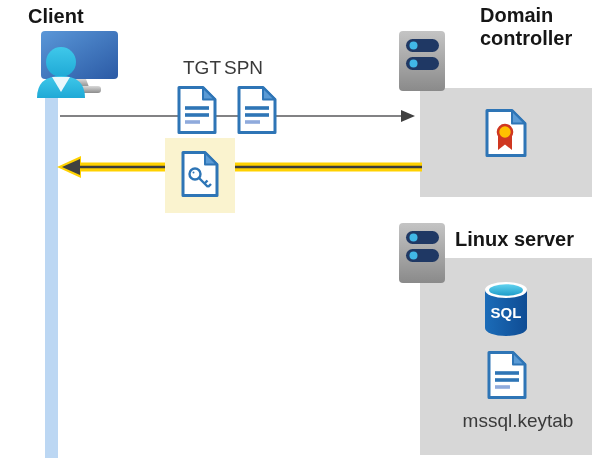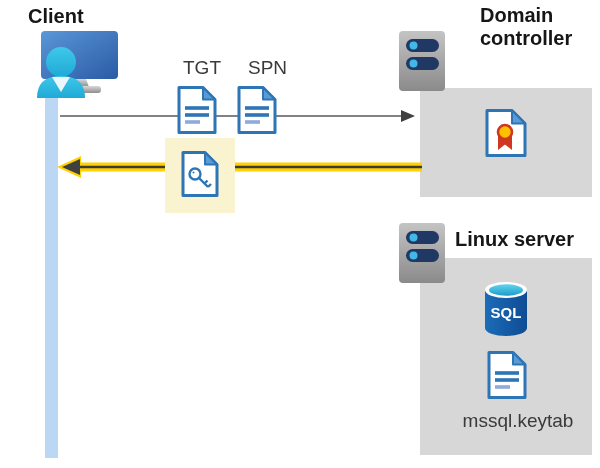--- a/index.html
+++ b/index.html
@@ -63,21 +63,21 @@
     <polygon points="36,51 50,51 53,59 33,59" fill="url(#stand)"></polygon>
     <rect x="25" y="58" width="40" height="7" rx="3" fill="url(#stand)"></rect>
     <g>
       <circle cx="25" cy="34" r="15" fill="url(#person)"></circle>
       <path d="M1,70 Q1,48 25,48 Q49,48 49,70 Z" fill="url(#person)"></path>
       <polygon points="16,49 34,49 25,64" fill="#eaf7fc"></polygon>
     </g>
   </svg>
 
   <div class="abs label z4" style="left:183px;top:57px;text-align:right;">TGT</div>
-  <div class="abs label z4" style="left:248px;top:57px;">SPN</div>
+  <div class="abs label z4" style="left:224px;top:57px;">SPN</div>
 
   <svg class="abs z4" style="left:176px;top:85px;" width="42" height="50" viewBox="0 0 42 50">
     <path d="M3,2.5 H27 L39,14.5 V47.5 H3 Z" fill="#ffffff" stroke="#2e75b6" stroke-width="3" stroke-linejoin="round"></path>
     <polygon points="27,2.5 39,14.5 27,14.5" fill="#5b9bd5" stroke="#2e75b6" stroke-width="2" stroke-linejoin="round"></polygon>
     <line x1="9" y1="23" x2="33" y2="23" stroke="#2e75b6" stroke-width="3.6"></line>
     <line x1="9" y1="30" x2="33" y2="30" stroke="#2e75b6" stroke-width="3.6"></line>
     <line x1="9" y1="37" x2="24" y2="37" stroke="#8faadc" stroke-width="3.6"></line>
   </svg>
 
   <svg class="abs z4" style="left:236px;top:85px;" width="42" height="50" viewBox="0 0 42 50">

